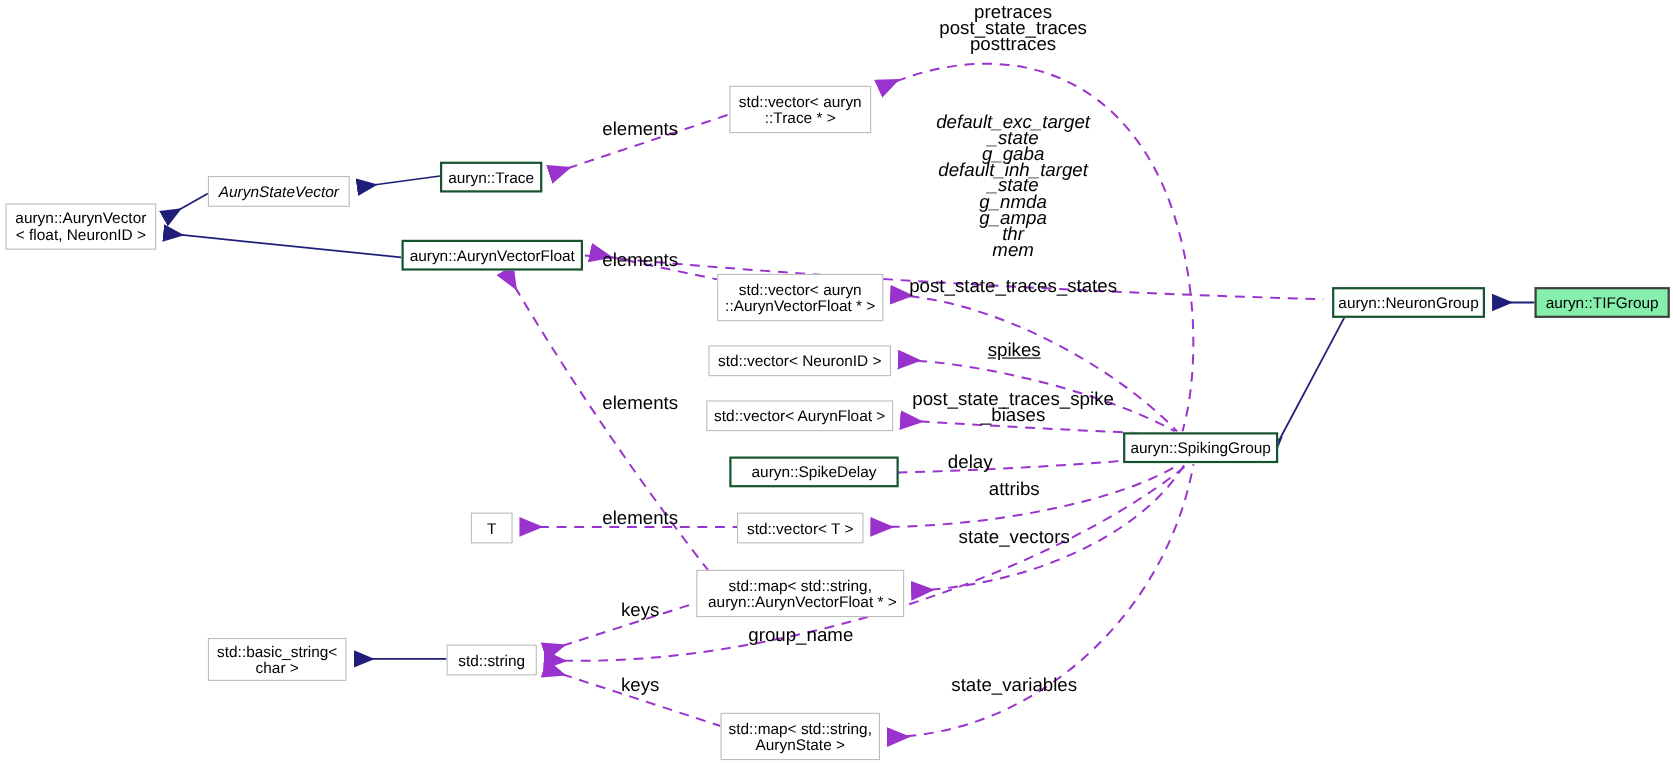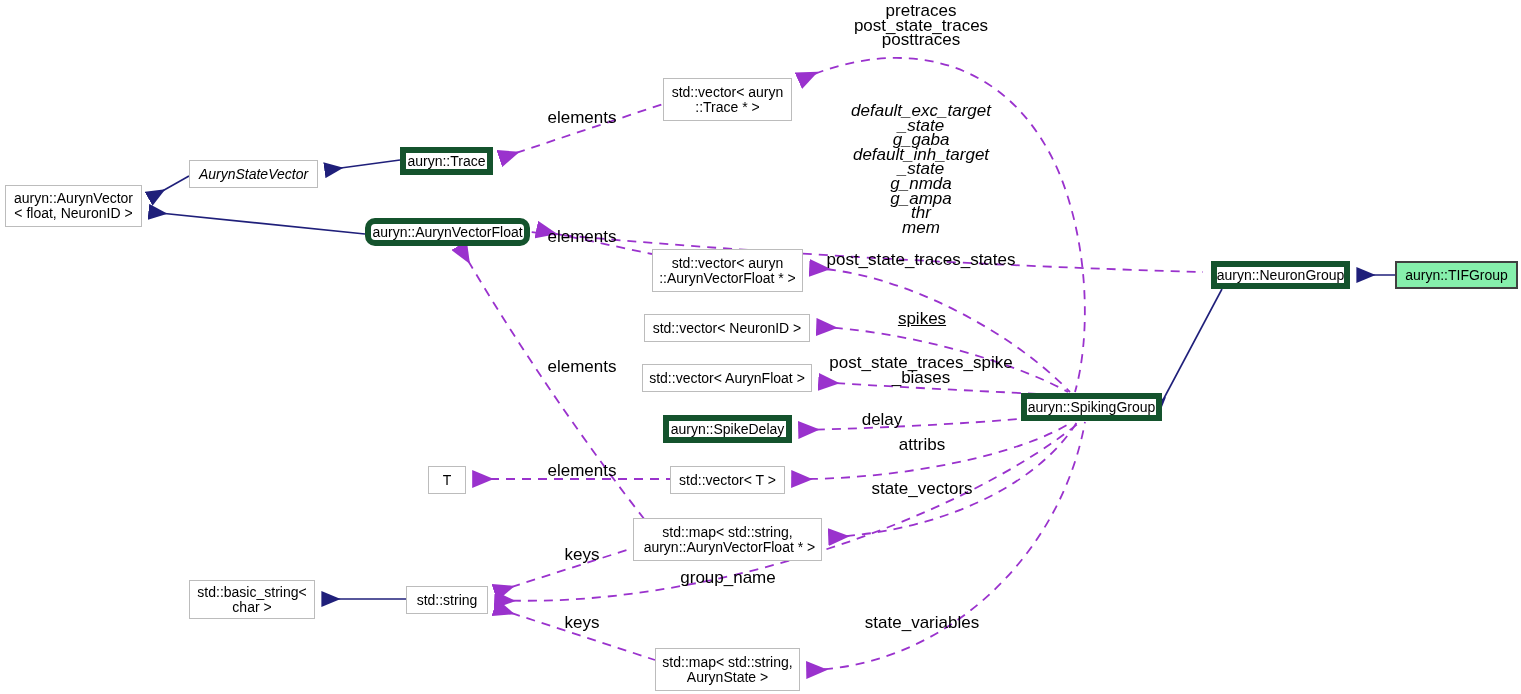--- a/index.html
+++ b/index.html
@@ -32,21 +32,21 @@
     font-size: 14px;
     line-height: 15px;
     color: #000000;
     background: #ffffff;
     border: 1px solid #bcbcbc;
     white-space: pre;
     letter-spacing: 0px;
     z-index: 5;
   }
   .node.strong {
-    border: 6px solid #14532d;
+    border: 2px solid #14532d;
   }
   .node.highlight {
     background: #86efac;
     border: 2px solid #404040;
   }
   .edge-label {
     position: absolute;
     font-size: 17px;
     line-height: 14.6px;
     color: #000000;
@@ -119,26 +119,26 @@
     </g>
   </svg>
 
   <div id="node-host">
       <div class="node" style="left: 5px; top: 185px; width: 137px; height: 42px;">auryn::AurynVector
 &lt; float, NeuronID &gt;</div>
       <div class="node" style="left: 189px; top: 160px; width: 129px; height: 28px; font-style: italic;">AurynStateVector</div>
       <div class="node strong" style="left: 400px; top: 147px; width: 93px; height: 28px;">auryn::Trace</div>
       <div class="node" style="left: 663px; top: 78px; width: 129px; height: 43px;">std::vector&lt; auryn
 ::Trace * &gt;</div>
-      <div class="node strong" style="left: 365px; top: 218px; width: 165px; height: 28px; border-radius: 10px;">auryn::AurynVectorFloat</div>
+      <div class="node strong" style="left: 365px; top: 218px; width: 165px; height: 28px;">auryn::AurynVectorFloat</div>
       <div class="node" style="left: 652px; top: 249px; width: 151px; height: 43px;">std::vector&lt; auryn
 ::AurynVectorFloat * &gt;</div>
       <div class="node" style="left: 644px; top: 314px; width: 166px; height: 28px;">std::vector&lt; NeuronID &gt;</div>
       <div class="node" style="left: 642px; top: 364px; width: 170px; height: 28px;">std::vector&lt; AurynFloat &gt;</div>
-      <div class="node strong" style="left: 663px; top: 415px; width: 129px; height: 28px;">auryn::SpikeDelay</div>
+      <div class="node strong" style="left: 663px; top: 415px; width: 154px; height: 28px;">auryn::SpikeDelay</div>
       <div class="node" style="left: 428px; top: 466px; width: 38px; height: 28px;">T</div>
       <div class="node" style="left: 670px; top: 466px; width: 115px; height: 28px;">std::vector&lt; T &gt;</div>
       <div class="node" style="left: 633px; top: 518px; width: 189px; height: 43px;">std::map&lt; std::string,
  auryn::AurynVectorFloat * &gt;</div>
       <div class="node" style="left: 189px; top: 580px; width: 126px; height: 39px;">std::basic_string&lt;
 char &gt;</div>
       <div class="node" style="left: 406px; top: 586px; width: 82px; height: 28px;">std::string</div>
       <div class="node" style="left: 655px; top: 648px; width: 145px; height: 43px;">std::map&lt; std::string,
 AurynState &gt;</div>
       <div class="node strong" style="left: 1021px; top: 393px; width: 141px; height: 28px;">auryn::SpikingGroup</div>

